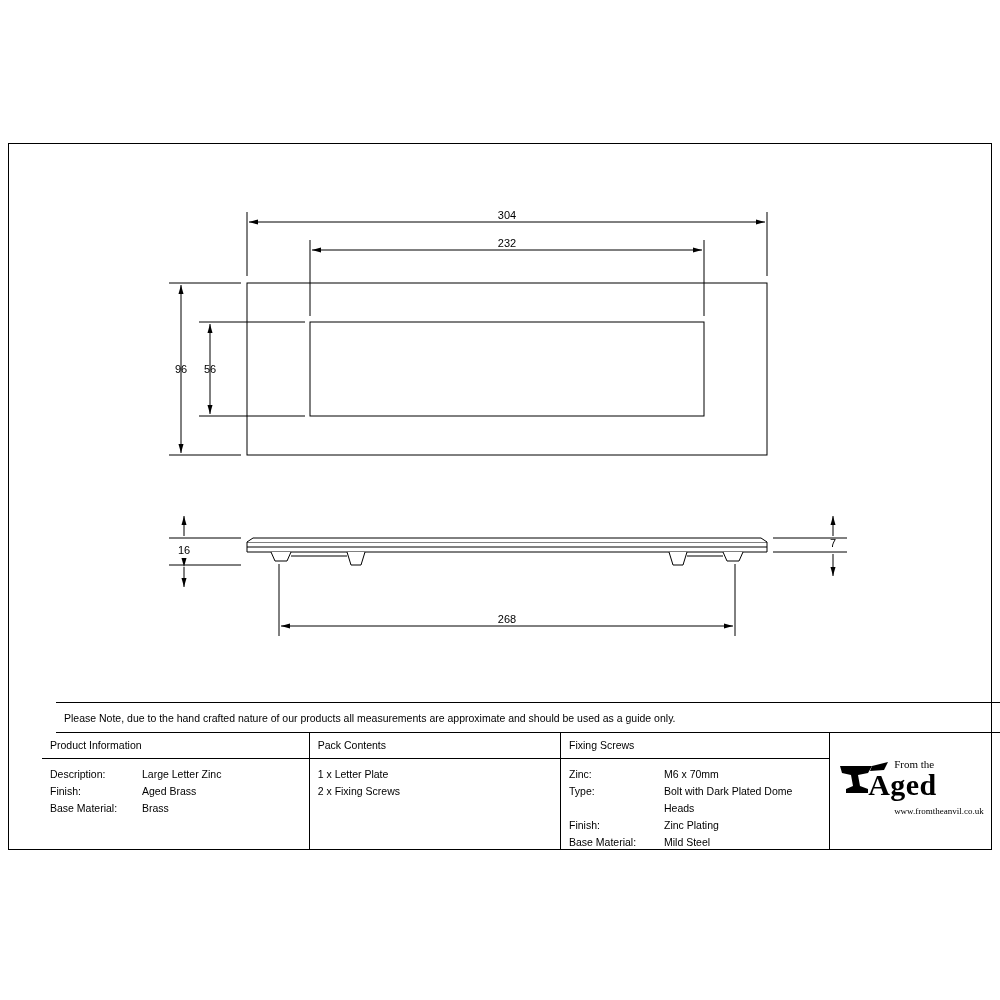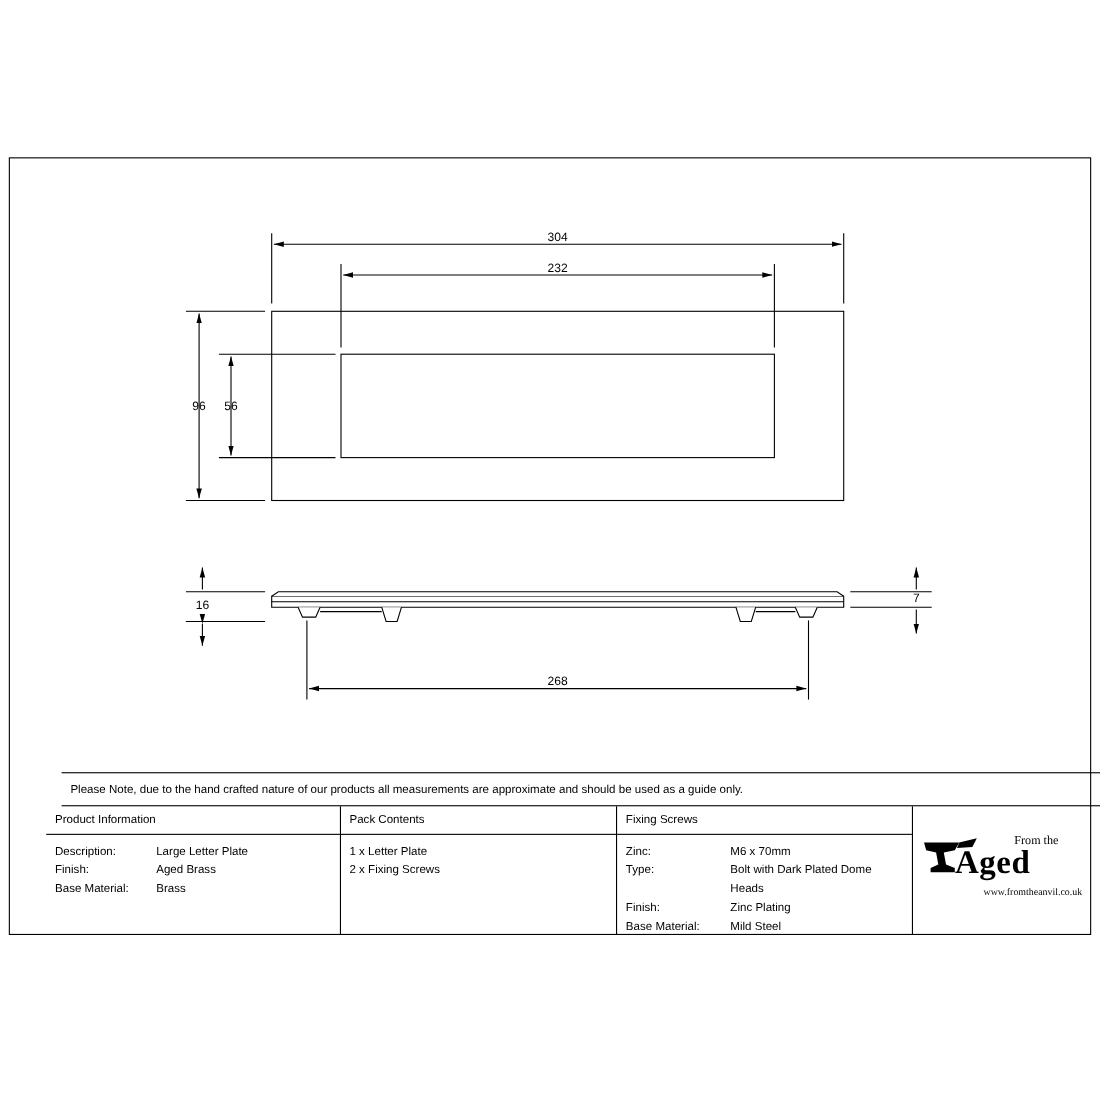--- a/index.html
+++ b/index.html
@@ -110,21 +110,20 @@
     position: relative;
     width: 150px;
     height: 84px;
   }
   .logo-from {
     position: absolute;
     left: 56px;
     top: 8px;
     font-size: 11px;
     font-family: "Liberation Serif", serif;
-    margin-left: 28px;
   }
   .logo-anvil {
     position: absolute;
     left: 30px;
     top: 18px;
     font-size: 30px;
     font-weight: bold;
     font-family: "Liberation Serif", serif;
     letter-spacing: 0.5px;
   }
@@ -218,21 +217,21 @@
   </div>
 
   <div class="info">
 
     <div class="col product">
       <div class="col-head">Product Information</div>
       <div class="col-head-rule"></div>
       <div class="col-body">
         <div class="row">
           <span class="k">Description:</span>
-          <span class="v">Large Letter Plate</span>
+          <span class="v">Large Letter Zinc</span>
         </div>
         <div class="row">
           <span class="k">Finish:</span>
           <span class="v">Aged Brass</span>
         </div>
         <div class="row">
           <span class="k">Base Material:</span>
           <span class="v">Brass</span>
         </div>
       </div>

